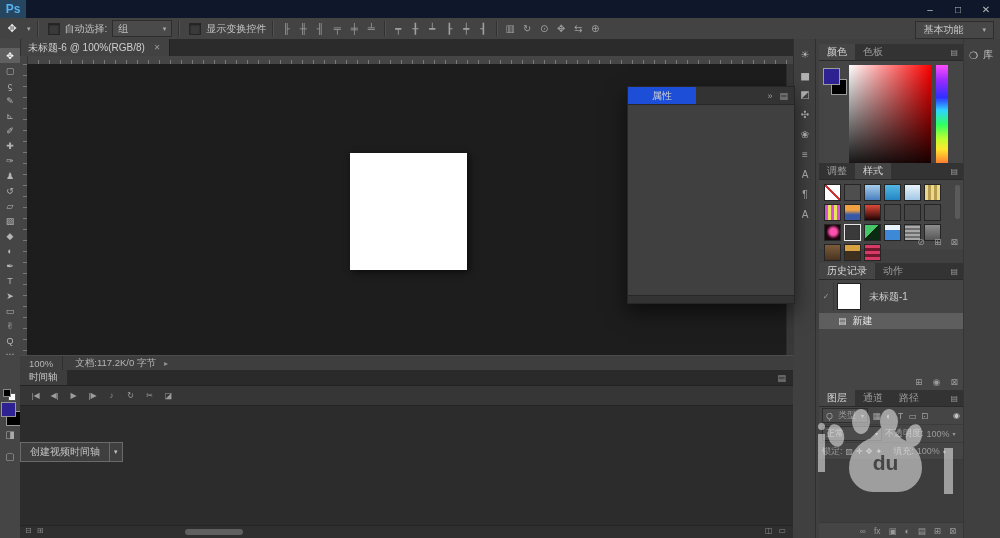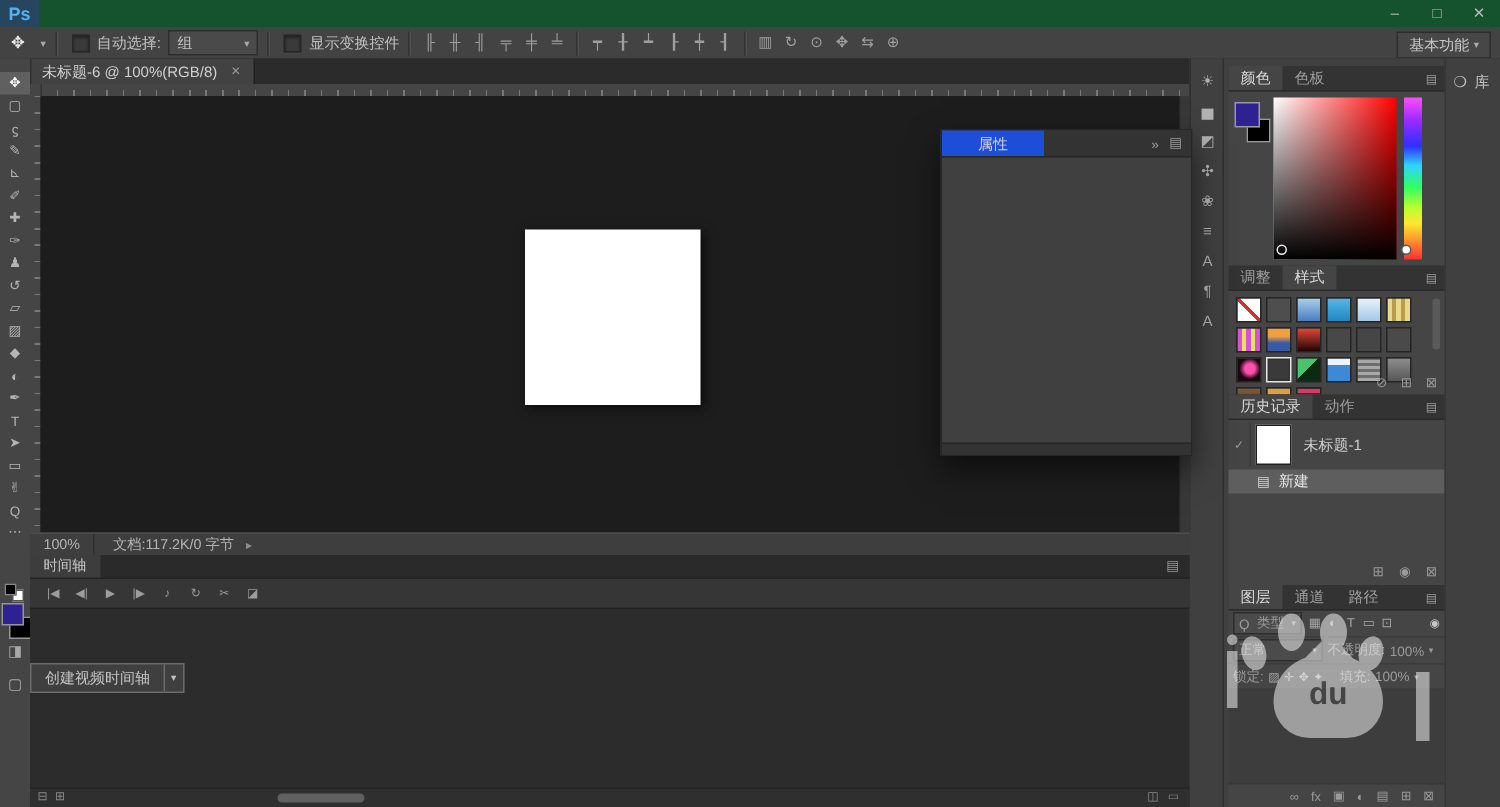--- a/index.html
+++ b/index.html
@@ -1,19 +1,19 @@
 <!DOCTYPE html>
 <html><head>
 <meta charset="utf-8">
 <style>
   html,body{margin:0;padding:0}
   #root{position:relative;width:1000px;height:538px;background:#404040;overflow:hidden;
         font-family:"Liberation Sans","DejaVu Sans",sans-serif;font-size:11px;color:#c9c9c9}
   
-  #menubar{position:absolute;left:0;top:0;width:1000px;height:18px;background:#14532d;
+  #menubar{position:absolute;left:0;top:0;width:1000px;height:18px;background:#0f172a;
            border-bottom:1px solid #2a2a2a;display:flex;align-items:flex-end}
   #ps-logo{width:26px;height:18px;display:flex;align-items:center;justify-content:center;
            background:#26455e;color:#55b2f2;font-weight:bold;font-size:12px}
   #menu-items{display:flex;height:100%}
   .menu-item{padding:0 9px;display:flex;align-items:center;color:#cfcfcf;font-size:11px}
   #win-controls{margin-left:auto;display:flex}
   .win-btn{width:28px;height:18px;display:flex;align-items:center;justify-content:center;
            color:#bdbdbd;font-size:10px}
   
   #optionsbar{position:absolute;left:0;top:18px;width:1000px;height:21px;background:#434343;
@@ -22,21 +22,21 @@
   .caret{font-size:7px;color:#a9a9a9;margin-left:3px}
   .ob-sep{width:1px;height:16px;background:#323232;box-shadow:1px 0 0 #505050;margin:0 6px}
   .ob-check{width:10px;height:10px;background:#3a3a3a;border:1px solid #262626;
             box-shadow:inset 0 1px 2px rgba(0,0,0,.5);margin:0 5px 0 4px;flex:none}
   .ob-select{display:flex;align-items:center;justify-content:space-between;background:#4a4a4a;
              border:1px solid #2d2d2d;height:15px;padding:0 5px;margin-left:5px;min-width:48px}
   .ob-iconrow{display:flex;gap:3px}
   .ob-icon{width:14px;height:15px;display:flex;align-items:center;justify-content:center;
            color:#9f9f9f;font-size:10px}
   #workspace-btn{position:absolute;right:6px;top:21px;height:16px;border:1px solid #2d2d2d;background:#474747;
-                 display:flex;align-items:center;padding:0 7px;color:#c8c8c8;font-size:10px}
+                 display:flex;align-items:center;padding:0 7px;gap:16px;color:#c8c8c8;font-size:10px}
   
   #tabbar{position:absolute;left:20px;top:39px;width:773px;height:17px;background:#2b2b2b;
           display:flex;border-bottom:1px solid #262626}
   #doc-tab{background:#424242;display:flex;align-items:center;padding:0 8px;gap:9px;
            font-size:10px;color:#d0d0d0;border-right:1px solid #202020}
   #doc-tab .close{color:#9a9a9a;font-size:8px}
   
   #toolbar{position:absolute;left:0;top:39px;width:20px;height:499px;background:#454545;
            border-right:1px solid #303030}
   #tools{display:flex;flex-direction:column;align-items:center;padding-top:9px}
@@ -115,21 +115,21 @@
   #color-panel{top:5px;height:133px}
   #color-body{position:relative;height:117px}
   #cp-fg{position:absolute;left:4px;top:7px;width:15px;height:15px;border:1px solid #9c9c9c;z-index:2}
   #cp-bg{position:absolute;left:12px;top:18px;width:14px;height:14px;background:#000;border:1px solid #9c9c9c}
   #cp-sat{position:absolute;left:30px;top:4px;width:82px;height:108px}
   #cp-sat-marker{position:absolute;left:2px;bottom:3px;width:5px;height:5px;border:1px solid #eee;border-radius:50%}
   #cp-hue{position:absolute;left:117px;top:4px;width:12px;height:108px}
   #cp-hue-marker{position:absolute;left:-2px;bottom:3px;width:5px;height:5px;background:#fff;
                  border:1px solid #555;border-radius:50%}
   
-  #styles-panel{top:138px;height:86px}
+  #styles-panel{top:124px;height:86px}
   #styles-grid{display:flex;flex-wrap:wrap;gap:3px;padding:4px 12px 2px 5px}
   .swatch{width:15px;height:15px;border:1px solid #252525}
   .swatch.selected{border:1px solid #e8e8e8;box-shadow:inset 0 0 0 1px #333}
   #styles-footer{position:absolute;right:5px;bottom:2px;display:flex;gap:9px;color:#9a9a9a;font-size:9px}
   #styles-scrollbar{position:absolute;right:3px;top:22px;width:5px;height:34px;background:#5a5a5a;border-radius:2px}
   
   #history-panel{top:224px;height:127px}
   .hist-row1{display:flex;align-items:center;height:29px;margin-top:2px}
   #hist-src{width:14px;height:29px;border-right:1px solid #3a3a3a;display:flex;align-items:center;
             justify-content:center;font-size:8px;color:#9a9a9a;flex:none}

